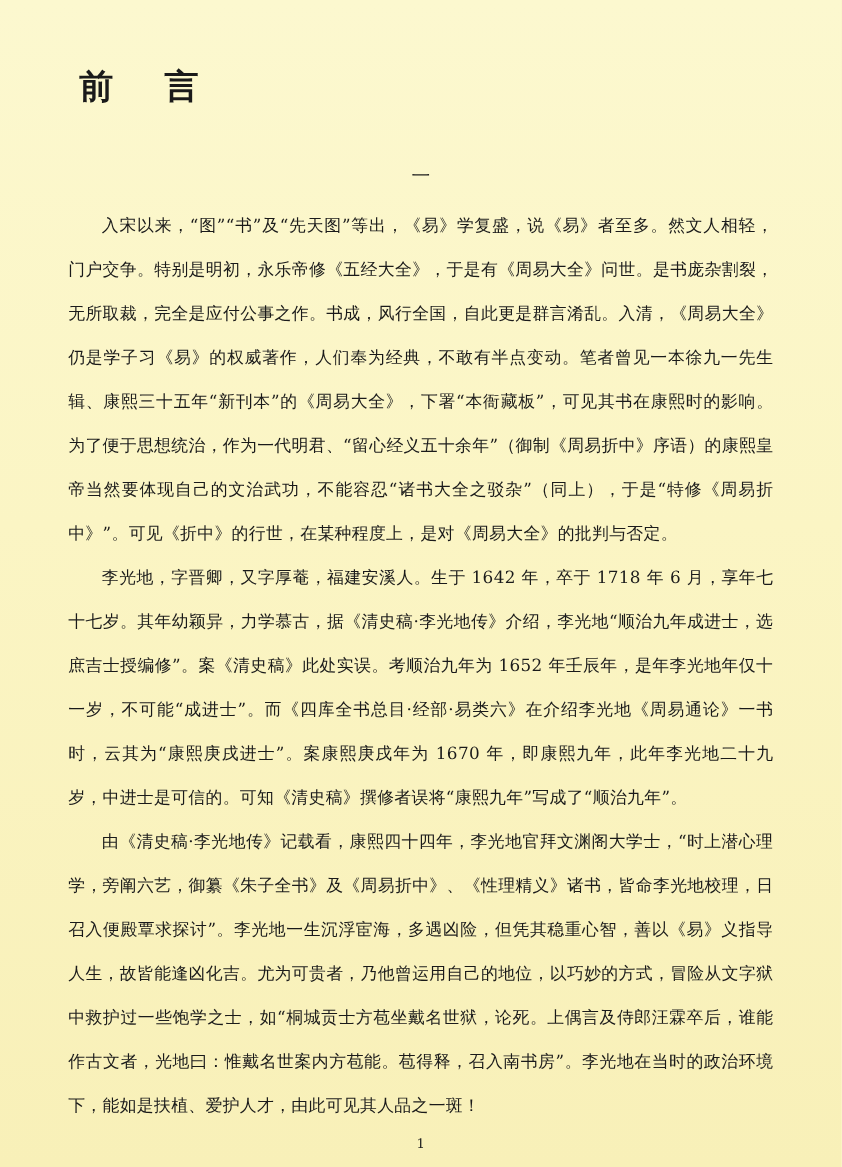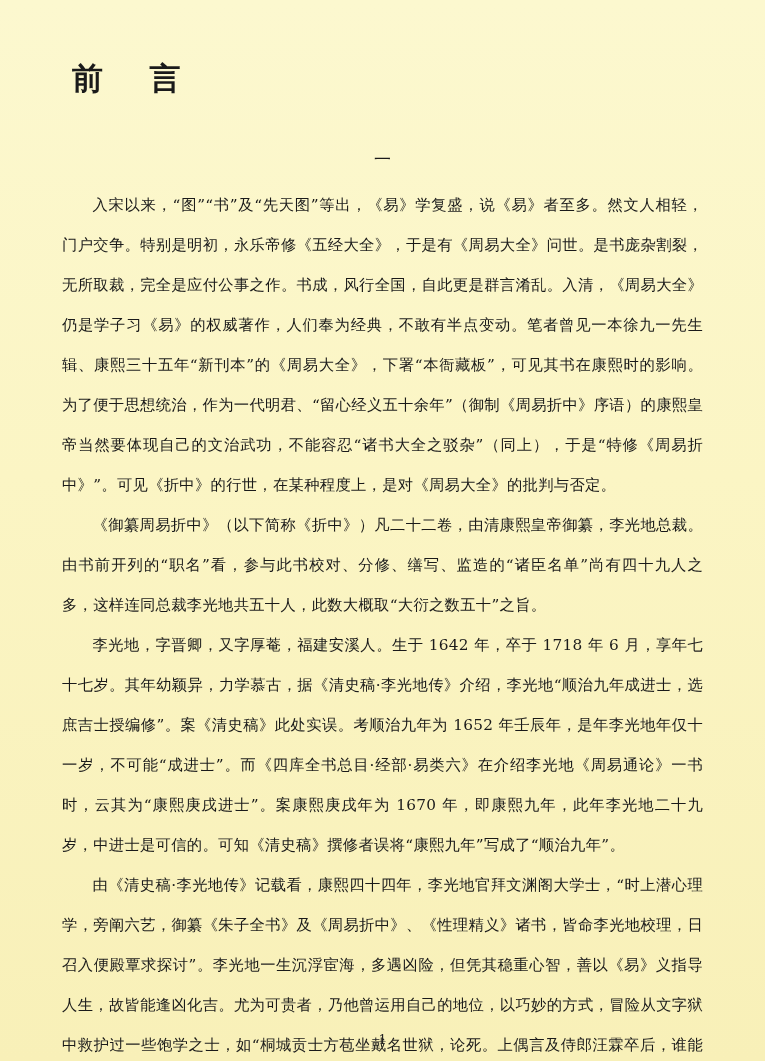--- a/index.html
+++ b/index.html
@@ -69,20 +69,19 @@
 <div class="page">
 
   <h1 class="title">
     <span>前</span><span class="gap"></span><span>言</span>
   </h1>
 
   <div class="section-mark">一</div>
 
   <div class="body-text">
     <p class="para">入宋以来，“图”“书”及“先天图”等出，《易》学复盛，说《易》者至多。然文人相轻，门户交争。特别是明初，永乐帝修《五经大全》，于是有《周易大全》问世。是书庞杂割裂，无所取裁，完全是应付公事之作。书成，风行全国，自此更是群言淆乱。入清，《周易大全》仍是学子习《易》的权威著作，人们奉为经典，不敢有半点变动。笔者曾见一本徐九一先生辑、康熙三十五年“新刊本”的《周易大全》，下署“本衙藏板”，可见其书在康熙时的影响。为了便于思想统治，作为一代明君、“留心经义五十余年”（御制《周易折中》序语）的康熙皇帝当然要体现自己的文治武功，不能容忍“诸书大全之驳杂”（同上），于是“特修《周易折中》”。可见《折中》的行世，在某种程度上，是对《周易大全》的批判与否定。</p>
-    <p class="para">《御纂周易折中》（以下简称《折中》）凡二十二卷，由清康熙皇帝御纂，李光地总裁。由书前开列的“职名”看，参与此书校对、分修、缮写、监造的“诸臣名单”尚有四十九人之多，这样连同总裁李光地共五十人，此数大概取“大衍之数五十”之旨。</p>
     <p class="para">李光地，字晋卿，又字厚菴，福建安溪人。生于 1642 年，卒于 1718 年 6 月，享年七十七岁。其年幼颖异，力学慕古，据《清史稿·李光地传》介绍，李光地“顺治九年成进士，选庶吉士授编修”。案《清史稿》此处实误。考顺治九年为 1652 年壬辰年，是年李光地年仅十一岁，不可能“成进士”。而《四库全书总目·经部·易类六》在介绍李光地《周易通论》一书时，云其为“康熙庚戌进士”。案康熙庚戌年为 1670 年，即康熙九年，此年李光地二十九岁，中进士是可信的。可知《清史稿》撰修者误将“康熙九年”写成了“顺治九年”。</p>
     <p class="para">由《清史稿·李光地传》记载看，康熙四十四年，李光地官拜文渊阁大学士，“时上潜心理学，旁阐六艺，御纂《朱子全书》及《周易折中》、《性理精义》诸书，皆命李光地校理，日召入便殿覃求探讨”。李光地一生沉浮宦海，多遇凶险，但凭其稳重心智，善以《易》义指导人生，故皆能逢凶化吉。尤为可贵者，乃他曾运用自己的地位，以巧妙的方式，冒险从文字狱中救护过一些饱学之士，如“桐城贡士方苞坐戴名世狱，论死。上偶言及侍郎汪霖卒后，谁能作古文者，光地曰：惟戴名世案内方苞能。苞得释，召入南书房”。李光地在当时的政治环境下，能如是扶植、爱护人才，由此可见其人品之一斑！</p>
   </div>
 
   <div class="page-number">1</div>
 
 </div>
 
 </body></html>

